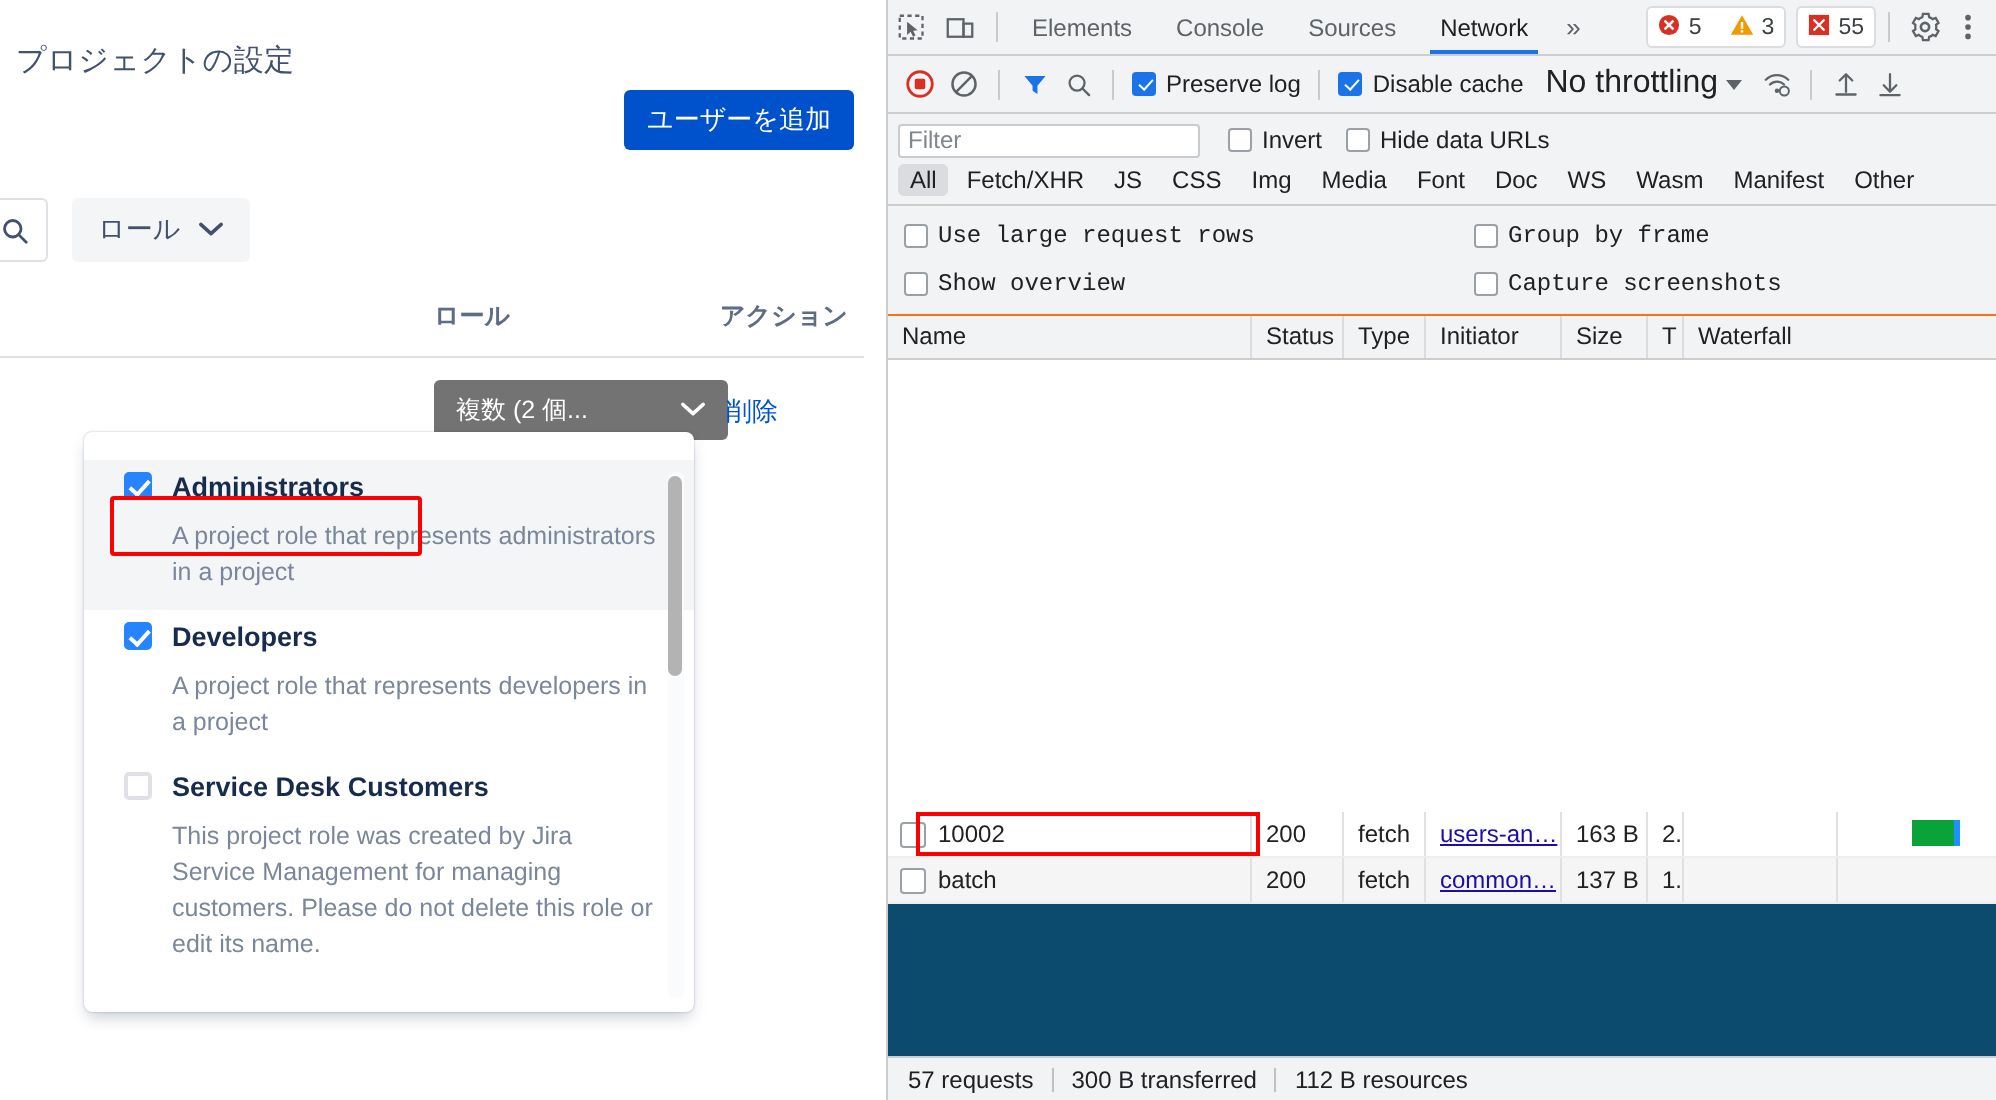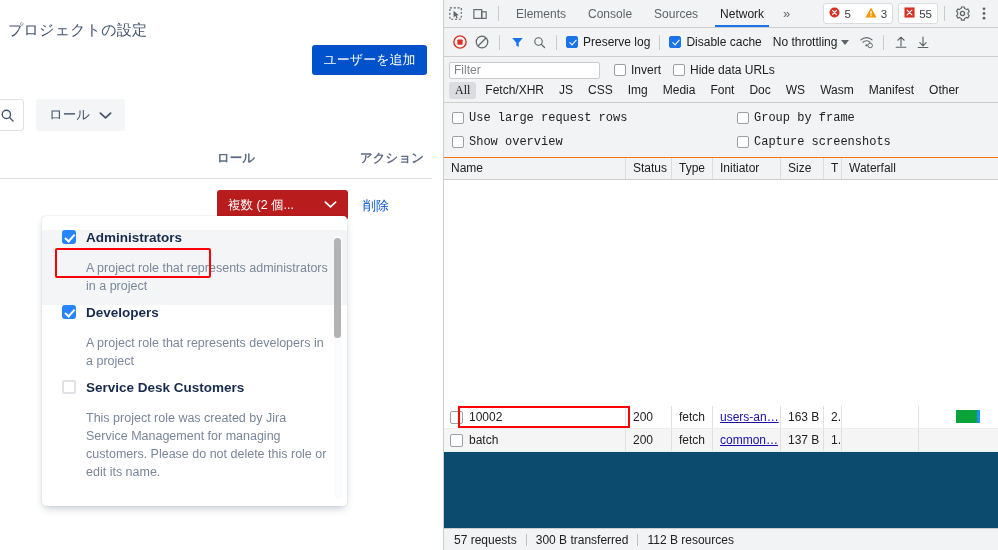--- a/index.html
+++ b/index.html
@@ -46,42 +46,42 @@
   .tbl-headrow{
     position:absolute;left:0;top:150px;width:432px;height:28px;
     border-bottom:1px solid #dfe1e6;
   }
   .th{position:absolute;font-size:12.5px;font-weight:bold;color:#5e6c84;top:0;}
   .th-role{left:217px;}
   .th-action{left:360px;}
 
   .row-area{position:absolute;left:0;top:179px;width:432px;height:60px;}
   .multi-btn{
-    position:absolute;left:217px;top:11px;width:131px;height:30px;
-    background:#b91c1c;color:#fff;border:none;border-radius:3px;
+    position:absolute;left:217px;top:11px;width:147px;height:30px;
+    background:#737373;color:#fff;border:none;border-radius:3px;
     font-family:inherit;font-size:12.5px;cursor:pointer;
     display:flex;align-items:center;justify-content:space-between;
     padding:0 11px;box-sizing:border-box;
   }
   .delete-link{
     position:absolute;left:363px;top:18px;
     font-size:13px;color:#0052cc;cursor:pointer;text-align:center;
   }
 
   
   .role-dd{
     position:absolute;left:42px;top:216px;width:305px;height:290px;
     background:#fff;border-radius:4px;
     box-shadow:0 4px 8px -2px rgba(9,30,66,.25),0 0 1px rgba(9,30,66,.31);
     overflow:hidden;
   }
   .dd-pad-top{height:14px;}
   .dd-opt{padding:0 0 0 20px;position:relative;}
   .dd-opt.hl{background:#f4f5f7;}
-  .dd-opt-head{display:flex;align-items:flex-start;gap:10px;height:26px;}
+  .dd-opt-head{display:flex;align-items:center;gap:10px;height:26px;}
   .cb{
     width:14px;height:14px;border-radius:2.5px;flex:0 0 auto;
     box-sizing:border-box;position:relative;
   }
   .cb.on{background:#2684ff;border:1px solid #2684ff;}
   .cb.off{background:#fff;border:2px solid #dfe1e6;}
   .cb.on:after{
     content:"";position:absolute;left:3.5px;top:1px;width:4px;height:7.5px;
     border:solid #fff;border-width:0 2px 2px 0;transform:rotate(42deg);
   }
@@ -146,33 +146,33 @@
   .tb-ic{width:22px;height:22px;display:flex;align-items:center;justify-content:center;cursor:pointer;flex:0 0 auto;}
   .tb-chk{display:flex;align-items:center;gap:5px;cursor:pointer;flex:0 0 auto;padding:0 3px;}
   .sq{width:12px;height:12px;border-radius:2px;box-sizing:border-box;flex:0 0 auto;position:relative;}
   .sq.on{background:#1a73e8;border:1px solid #1a73e8;}
   .sq.off{background:#fff;border:1px solid #9aa0a6;}
   .sq.on:after{
     content:"";position:absolute;left:3.5px;top:1px;width:3px;height:6px;
     border:solid #fff;border-width:0 1.6px 1.6px 0;transform:rotate(42deg);
   }
   .tb-txt{font-size:12px;color:#202124;}
-  .throttle{font-size:12px;color:#202124;padding:0 4px 0 8px;cursor:pointer;flex:0 0 auto;}
+  .throttle{font-size:16px;color:#202124;padding:0 4px 0 8px;cursor:pointer;flex:0 0 auto;}
   .caret{width:0;height:0;border-left:4px solid transparent;border-right:4px solid transparent;border-top:5px solid #5f6368;margin-right:6px;flex:0 0 auto;}
 
   .dt-filterbar{background:#f1f3f4;border-bottom:1px solid #cdcdcd;padding:3px 0 2px 0;}
   .fb-row{display:flex;align-items:center;height:20px;padding-left:5px;}
   .filter-input{
     width:151px;height:17px;background:#fff;border:1px solid #c9ccce;border-radius:2px;
     font-size:12px;color:#80868b;padding:0 4px;box-sizing:border-box;line-height:17px;
     display:flex;align-items:center;
   }
   .fb-gap{width:11px;}
   .type-chip{font-size:12px;color:#202124;padding:1px 6px;border-radius:3px;cursor:pointer;flex:0 0 auto;}
-  .type-chip.sel{background:#dadce0;font-family:Liberation Serif, serif;}
+  .type-chip.sel{background:#dadce0;}
   .dt-prefbar{background:#f1f3f4;border-bottom:1px solid #f97316;padding:3px 0 3px 0;font-family:Liberation Mono, monospace;}
   .pf-row{display:flex;align-items:center;height:20px;padding-left:5px;}
   .pf-col2{position:absolute;left:290px;}
   .pf-rel{position:relative;width:100%;}
 
   .net-header{
     display:flex;height:21px;background:#f1f3f4;border-bottom:1px solid #cdcdcd;
     align-items:center;font-size:12px;color:#202124;
   }
   .nh{box-sizing:border-box;padding-left:7px;border-right:1px solid #dadce0;height:21px;line-height:21px;overflow:hidden;}

